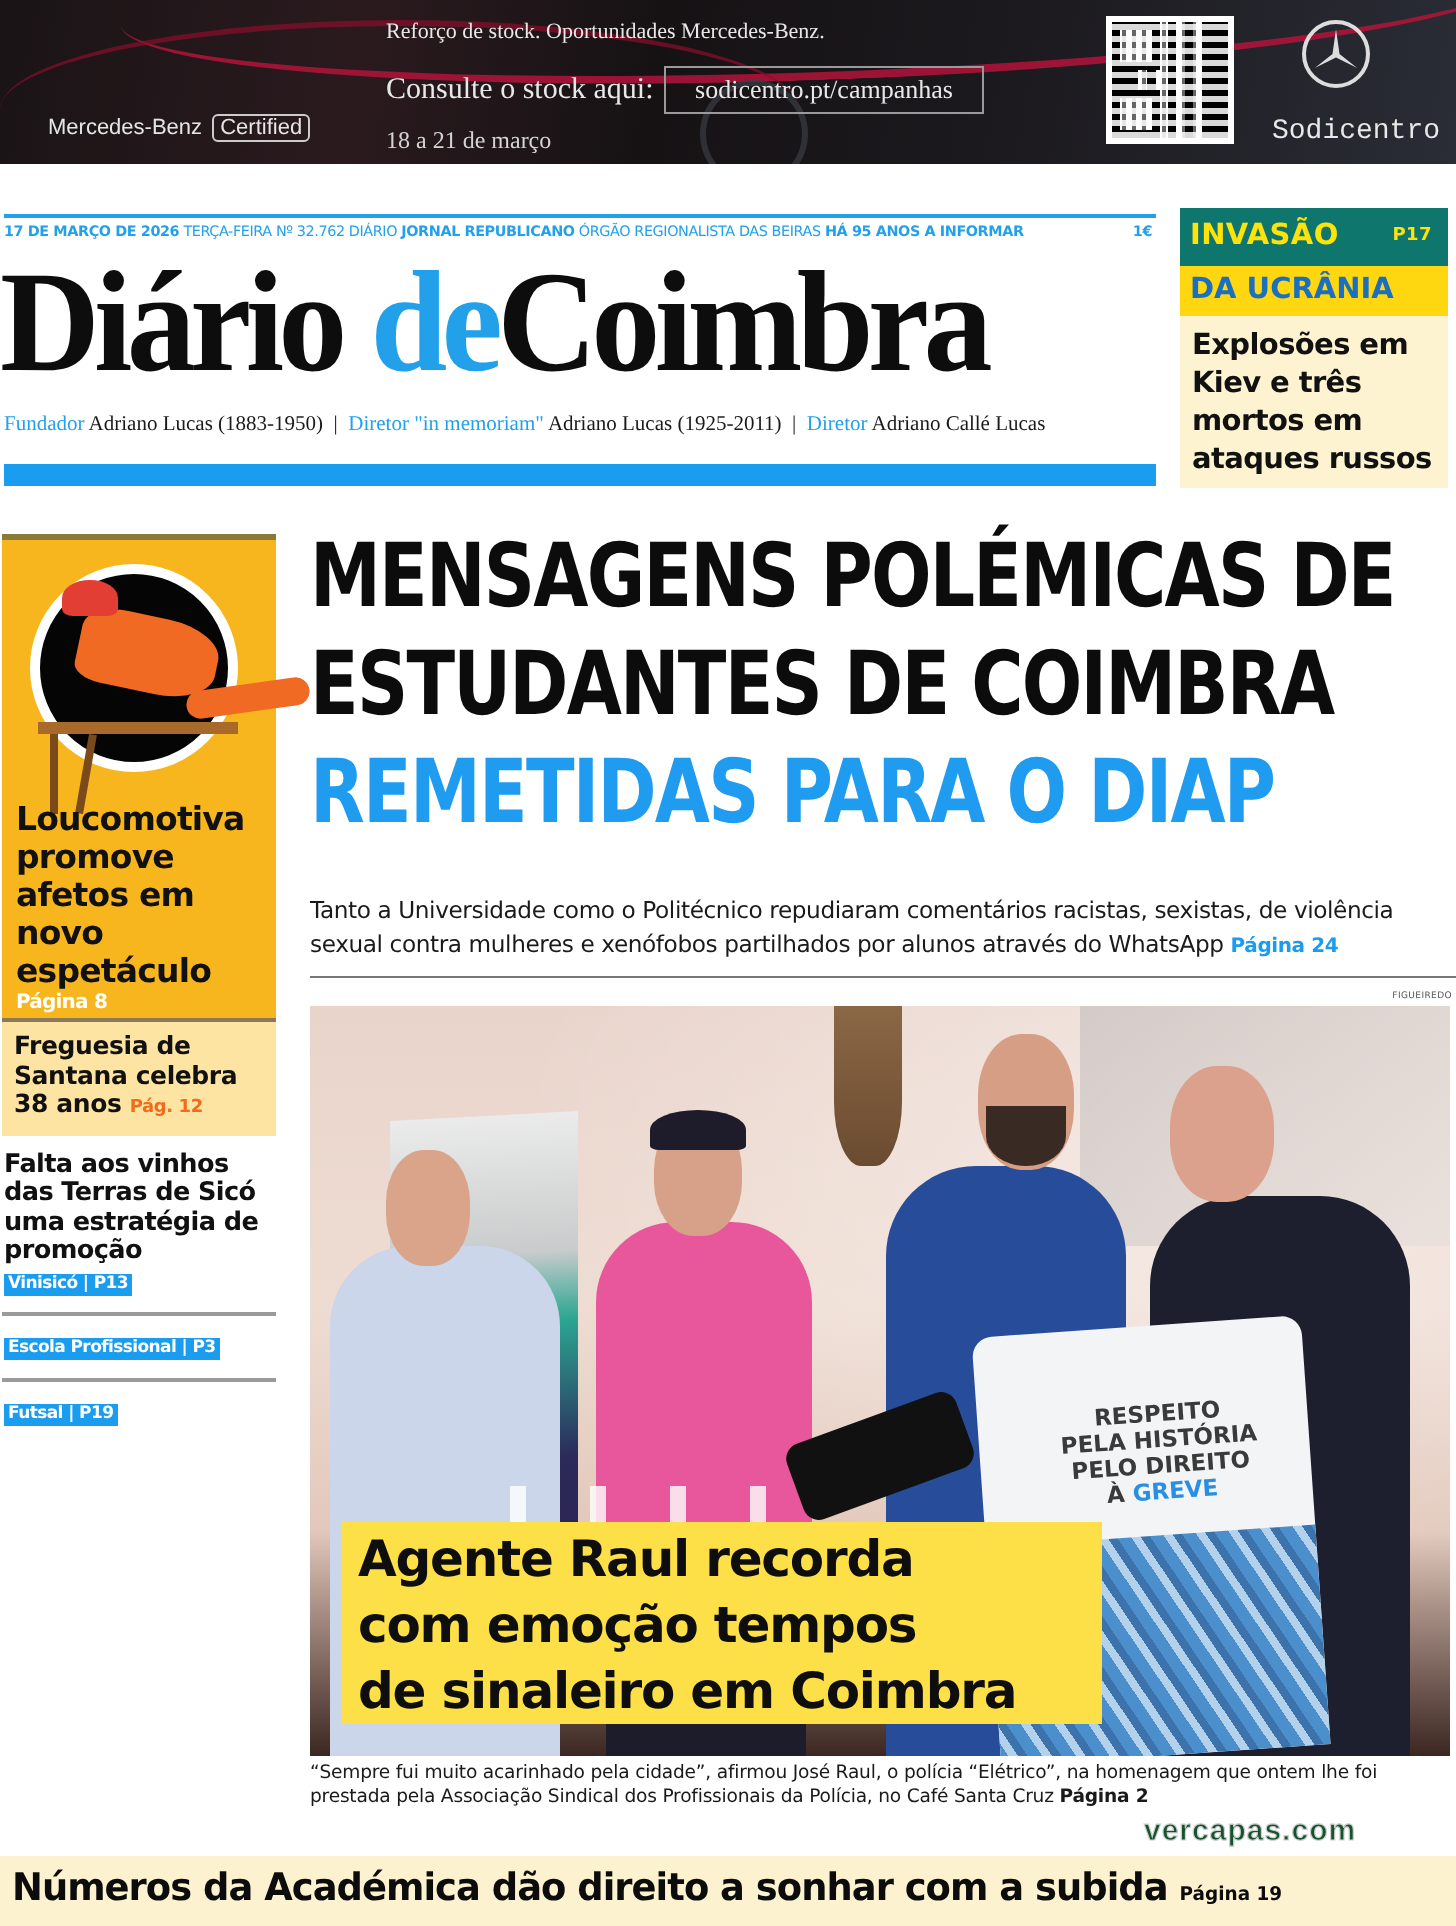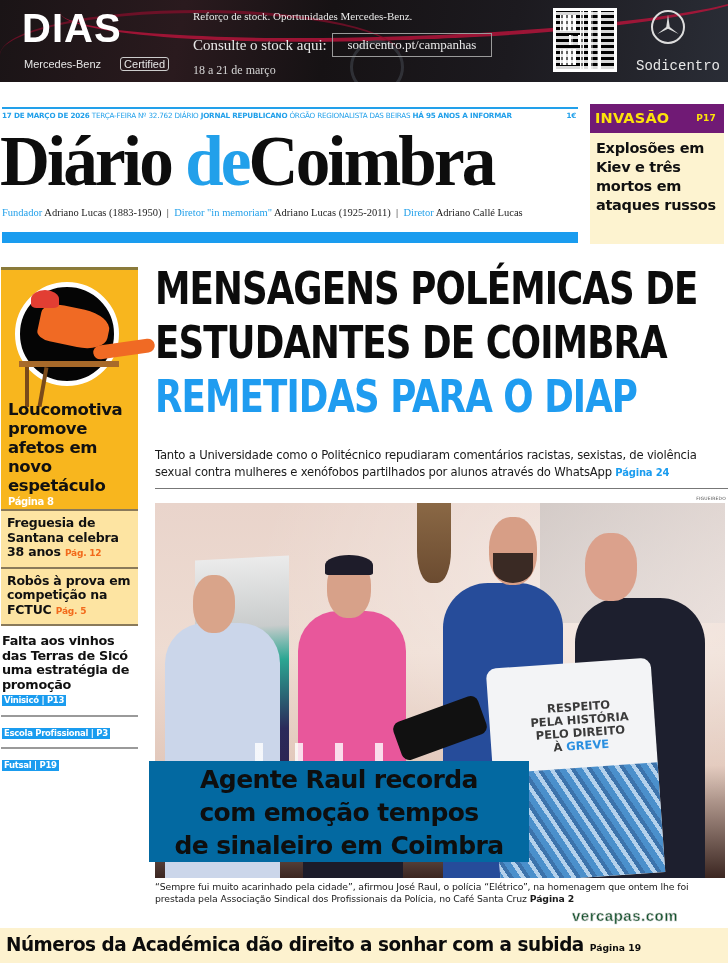--- a/index.html
+++ b/index.html
@@ -11,21 +11,21 @@
         background: linear-gradient(100deg, #1a1416 0%, #2a1a1e 25%, #161214 45%, #1c1a1f 70%, #2a2d36 100%);
         overflow: hidden; }
   .ad .swoosh { position: absolute; left: 60px; top: -40px; width: 700px; height: 80px;
         border-bottom: 4px solid #b3143a; border-radius: 50%; transform: rotate(-2deg); opacity: .85; }
   .ad .swoosh2 { position: absolute; left: 0; top: 10px; width: 400px; height: 90px;
         border-top: 3px solid #8a0e2c; border-radius: 50%; opacity: .7; }
   .ad-logo { position: absolute; left: 22px; top: 6px; font-family: "Liberation Sans", sans-serif;
         font-weight: 700; font-size: 40px; color: #fff; letter-spacing: 1px; }
   .ad-brand { position: absolute; left: 24px; top: 58px; font-family: "Liberation Sans Narrow", "Liberation Sans", sans-serif;
         font-size: 11px; color: #e6e6e6; }
-  .ad-brand .cert { border: 1px solid #ccc; border-radius: 3px; padding: 0 3px; margin-left: 16px; text-align: center; }
+  .ad-brand .cert { border: 1px solid #ccc; border-radius: 3px; padding: 0 3px; margin-left: 2px; text-align: center; }
   .ad-line1 { position: absolute; left: 193px; top: 10px; font-family: "Liberation Serif", serif; font-size: 11px; color: #e8e8e8; }
   .ad-line2 { position: absolute; left: 193px; top: 37px; font-family: "Liberation Serif", serif; font-size: 15px; color: #e8e8e8; }
   .ad-url { position: absolute; left: 332px; top: 33px; width: 160px; height: 24px; border: 1px solid #9a9a9a;
         font-family: "Liberation Serif", serif; font-size: 13px; color: #e8e8e8; text-align: center; line-height: 22px; }
   .ad-date { position: absolute; left: 193px; top: 63px; font-family: "Liberation Serif", serif; font-size: 12px; color: #d5d5d5; }
   .ad-star-bg { position: absolute; left: 350px; top: 40px; width: 54px; height: 54px; border: 3px solid #3a3d45; border-radius: 50%; opacity: .7; }
   .ad-qr { position: absolute; left: 553px; top: 8px; width: 64px; height: 64px; background: #fff; padding: 3px; }
   .ad-qr .grid { width: 100%; height: 100%;
         background:
           linear-gradient(90deg, #000 0 22%, transparent 22% 30%, #000 30% 38%, transparent 38% 48%, #000 48% 55%, transparent 55% 63%, #000 63% 70%, transparent 70% 78%, #000 78% 100%),
@@ -50,21 +50,21 @@
   .infoline .price { position: absolute; right: 2px; top: 0; font-weight: 700; }
   .title { position: absolute; left: 0; top: 117px; width: 584px; font-family: "Liberation Serif", serif; font-weight: 700;
         font-size: 72px; line-height: 88px; letter-spacing: -3px; color: #0d0d0d; transform: scaleX(.96); transform-origin: left; white-space: nowrap; }
   .title .de { color: #22a0ea; }
   .founders { position: absolute; left: 2px; top: 207px; font-family: "Liberation Serif", serif; font-size: 10.5px; color: #1a1a1a; white-space: nowrap; }
   .founders .lbl { color: #22a0ea; }
   .bluebar { position: absolute; left: 2px; top: 232px; width: 576px; height: 11px; background: #1a9cef; }
 
   
   .ukr { position: absolute; left: 590px; top: 104px; width: 134px; height: 140px; background: #fdf3d0; }
-  .ukr-top { height: 29px; background: #701a75; color: #fde30a; font-family: "DejaVu Sans", sans-serif; font-weight: 700; font-size: 14.5px;
+  .ukr-top { height: 29px; background: #0f766e; color: #fde30a; font-family: "DejaVu Sans", sans-serif; font-weight: 700; font-size: 14.5px;
         padding: 6px 0 0 5px; position: relative; letter-spacing: .2px; }
   .ukr-top .pg { position: absolute; right: 8px; top: 9px; font-size: 9px; }
   .ukr-mid { height: 25px; background: #fed710; color: #1b6fc0; font-weight: 700; font-size: 14.5px; padding: 4px 0 0 5px; }
   .ukr-txt { padding: 6px 0 0 6px; font-weight: 700; font-size: 14.5px; line-height: 19px; color: #111; letter-spacing: -.3px; }
 
   
   .leftcol { position: absolute; left: 1px; top: 267px; width: 137px; }
   .loco { position: relative; height: 242px; background: #f8b61e; border-top: 3px solid #8a7a3a; }
   .loco .circle { position: absolute; left: 14px; top: 12px; width: 104px; height: 104px; border-radius: 50%; background: #050505; border: 5px solid #fff; }
   .loco .person { position: absolute; left: 10px; top: 14px; width: 130px; height: 110px; }
@@ -106,40 +106,39 @@
   .photo .h3 { position: absolute; left: 334px; top: 14px; width: 48px; height: 68px; background: #d79e86; border-radius: 45%; }
   .photo .beard3 { position: absolute; left: 338px; top: 50px; width: 40px; height: 30px; background: #3a2a24; border-radius: 0 0 50% 50%; }
   .photo .p4 { position: absolute; left: 420px; top: 95px; width: 130px; height: 290px; background: #1d1f2e; border-radius: 45px 45px 0 0; }
   .photo .h4 { position: absolute; left: 430px; top: 30px; width: 52px; height: 68px; background: #dba18c; border-radius: 45%; }
   .photo .shirt { position: absolute; left: 338px; top: 160px; width: 165px; height: 215px; background: #f3f4f6; border-radius: 10px 10px 0 0; transform: rotate(-4deg); overflow: hidden; }
   .photo .shirt .print { position: absolute; left: 0; right: 0; bottom: 0; height: 110px; background: repeating-linear-gradient(60deg, #2d7ec4 0 6px, #a9cbea 6px 10px, #1c5c9e 10px 14px); opacity: .85; }
   .photo .shirt .stxt { position: absolute; left: 30px; top: 38px; width: 120px; font-weight: 700; font-size: 11.5px; line-height: 13px; color: #3a3a3a; text-align: center; }
   .photo .shirt .stxt .greve { color: #2a8fe0; }
   .photo .mics { position: absolute; left: 240px; top: 205px; width: 90px; height: 40px; background: #111; border-radius: 8px; transform: rotate(-20deg); }
   .photo .bottles { position: absolute; left: 100px; top: 240px; width: 130px; height: 18px; background: repeating-linear-gradient(90deg, rgba(255,255,255,.8) 0 8px, transparent 8px 40px); }
-  .caption-box { position: absolute; left: 149px; top: 761px; width: 380px; background: #0369a1; padding: 2px 8px 0 8px; text-align: center; }
+  .caption-box { position: absolute; left: 171px; top: 761px; width: 380px; background: #fde047; padding: 2px 8px 0 8px; }
   .caption-box .cap { font-family: "DejaVu Sans", sans-serif; font-weight: 700; font-size: 25px; line-height: 33px; letter-spacing: -.6px; color: #0e0e0e; white-space: nowrap; }
   .photo-caption { position: absolute; left: 155px; top: 881px; width: 570px; font-size: 9.3px; line-height: 12px; color: #1a1a1a; letter-spacing: -.1px; }
   .photo-caption b { font-weight: 700; }
   .watermark { position: absolute; left: 572px; top: 907px; font-family: "Liberation Sans", sans-serif; font-weight: 700; font-size: 15px; color: #14532d;
         -webkit-text-stroke: .6px #cfcfcf; letter-spacing: .5px; }
 
   
   .bottom { position: absolute; left: 0; top: 928px; width: 728px; height: 35px; background: #fdf2cf; }
   .bottom .bt { position: absolute; left: 6px; top: 5px; font-weight: 700; font-size: 19px; letter-spacing: -.5px; color: #0c0c0c; white-space: nowrap; transform: scaleX(.97); transform-origin: left; }
   .bottom .bt .pg { font-size: 9.5px; font-weight: 700; letter-spacing: 0; }
 </style>
 </head>
 <body>
 
 <div class="ad">
   <div class="swoosh"></div>
   <div class="swoosh2"></div>
   <div class="ad-star-bg"></div>
-  <div class="ad-logo">DIAS</div>
   <div class="ad-brand">
     <span>Mercedes-Benz</span>
     <span class="cert">Certified</span>
   </div>
   <div class="ad-line1">Reforço de stock. Oportunidades Mercedes-Benz.</div>
   <div class="ad-line2">Consulte o stock aqui:</div>
   <div class="ad-url">sodicentro.pt/campanhas</div>
   <div class="ad-date">18 a 21 de março</div>
   <div class="ad-qr">
     <div class="grid"></div>
@@ -175,20 +174,21 @@
   <span class="lbl">Diretor</span>
   <span>Adriano Callé Lucas</span>
 </div>
 <div class="bluebar"></div>
 
 <div class="ukr">
   <div class="ukr-top">
     <span>INVASÃO</span>
     <span class="pg">P17</span>
   </div>
+  <div class="ukr-mid">DA UCRÂNIA</div>
   <div class="ukr-txt">Explosões em Kiev e três mortos em ataques russos</div>
 </div>
 
 <div class="leftcol">
   <div class="loco">
     <div class="circle"></div>
     <div class="person">
       <div class="bench"></div>
       <div class="benchleg" style="left:14px"></div>
       <div class="benchleg" style="left:30px; transform: rotate(10deg)"></div>
@@ -198,24 +198,20 @@
     </div>
     <div class="txt">
       <span>Loucomotiva promove afetos em novo espetáculo</span>
       <span class="pg">Página 8</span>
     </div>
   </div>
 
   <div class="short">
     <span>Freguesia de Santana celebra 38 anos</span>
     <span class="pg">Pág. 12</span>
-  </div>
-  <div class="short" style="border-bottom:2px solid #8a7a5a">
-    <span>Robôs à prova em competição na FCTUC</span>
-    <span class="pg">Pág. 5</span>
   </div>
 
   <div class="brief">
     <div>Falta aos vinhos das Terras de Sicó uma estratégia de promoção</div>
     <span class="tag">Vinisicó | P13</span>
   </div>
   <div class="brief">
     <span class="tag">Escola Profissional | P3</span>
   </div>
   <div class="brief">

